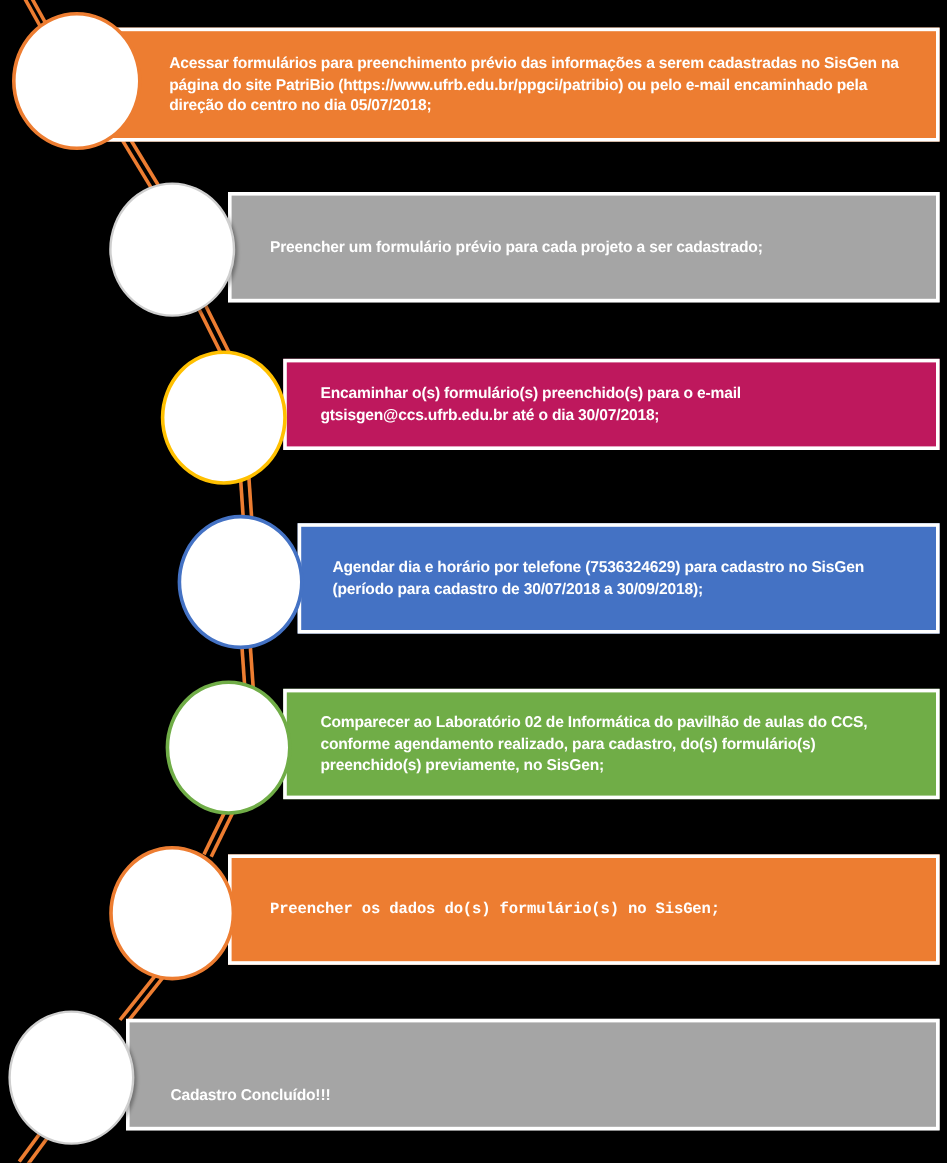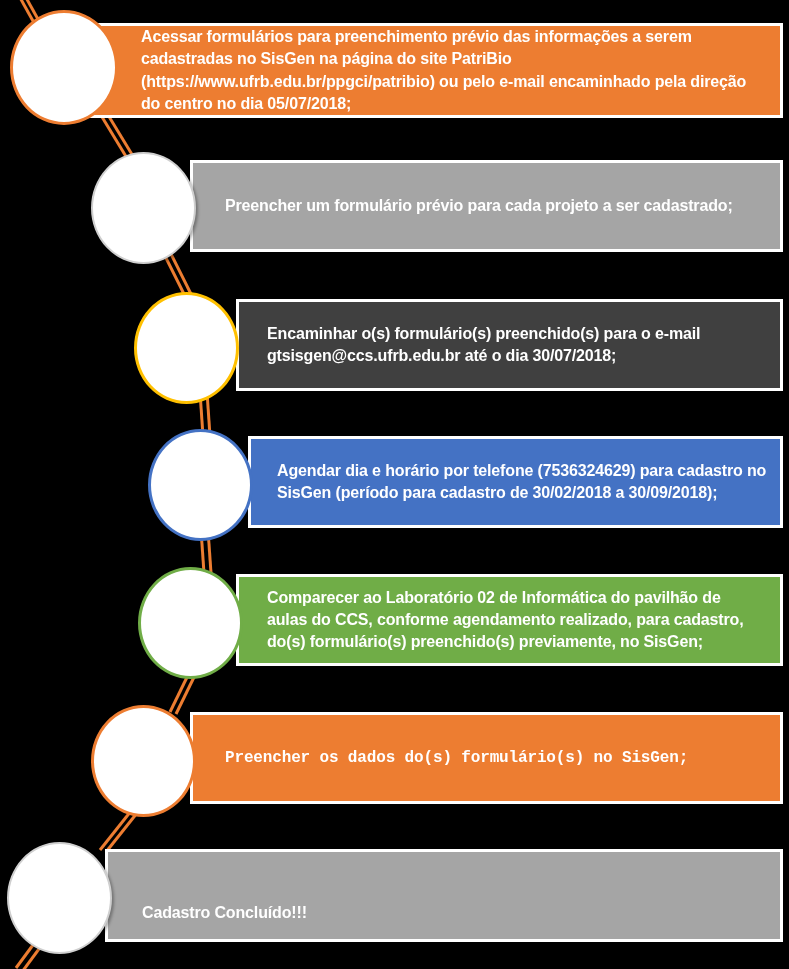--- a/index.html
+++ b/index.html
@@ -42,21 +42,21 @@
     box-sizing: border-box;
     border: 3px solid #FFFFFF;
     display: flex;
     align-items: center;
     z-index: 2;
   }
 
   .bar-text {
     color: #FFFFFF;
     font-family: "Liberation Sans", sans-serif;
-    font-size: 16px;
+    font-size: 13px;
     font-weight: bold;
     line-height: 1.38;
     white-space: pre-line;
     letter-spacing: -0.15px;
   }
 
   
   .node {
     position: absolute;
     box-sizing: border-box;
@@ -126,29 +126,29 @@
   </div>
 
   <div class="step">
     <div class="bar" style="left:190px; top:160px; width:593px; height:92px; background:#A5A5A5;">
       <span class="bar-text" style="padding-left:32px; padding-right:14px;">Preencher um formulário prévio para cada projeto a ser cadastrado;</span>
     </div>
     <div class="node shadowed" style="left:91px; top:152px; width:105px; height:112px; border:2px solid #CFCFCF;"></div>
   </div>
 
   <div class="step">
-    <div class="bar" style="left:236px; top:299px; width:547px; height:92px; background:#404040;">
+    <div class="bar" style="left:236px; top:299px; width:547px; height:76px; background:#be185d;">
       <span class="bar-text" style="padding-left:28px; padding-right:14px;">Encaminhar o(s) formulário(s) preenchido(s) para o e-mail gtsisgen@ccs.ufrb.edu.br até o dia 30/07/2018;</span>
     </div>
     <div class="node" style="left:134px; top:292px; width:105px; height:112px; border:3px solid #FFC000;"></div>
   </div>
 
   <div class="step">
     <div class="bar" style="left:248px; top:436px; width:535px; height:92px; background:#4472C4;">
-      <span class="bar-text" style="padding-left:26px; padding-right:6px;">Agendar dia e horário por telefone (7536324629) para cadastro no SisGen (período para cadastro de 30/02/2018 a 30/09/2018);</span>
+      <span class="bar-text" style="padding-left:26px; padding-right:6px;">Agendar dia e horário por telefone (7536324629) para cadastro no SisGen (período para cadastro de 30/07/2018 a 30/09/2018);</span>
     </div>
     <div class="node" style="left:148px; top:429px; width:105px; height:112px; border:3px solid #4472C4;"></div>
   </div>
 
   <div class="step">
     <div class="bar" style="left:236px; top:574px; width:547px; height:92px; background:#70AD47;">
       <span class="bar-text" style="padding-left:28px; padding-right:30px;">Comparecer ao Laboratório 02 de Informática do pavilhão de aulas do CCS, conforme agendamento realizado, para cadastro, do(s) formulário(s) preenchido(s) previamente, no SisGen;</span>
     </div>
     <div class="node" style="left:138px; top:567px; width:105px; height:112px; border:3px solid #70AD47;"></div>
   </div>

